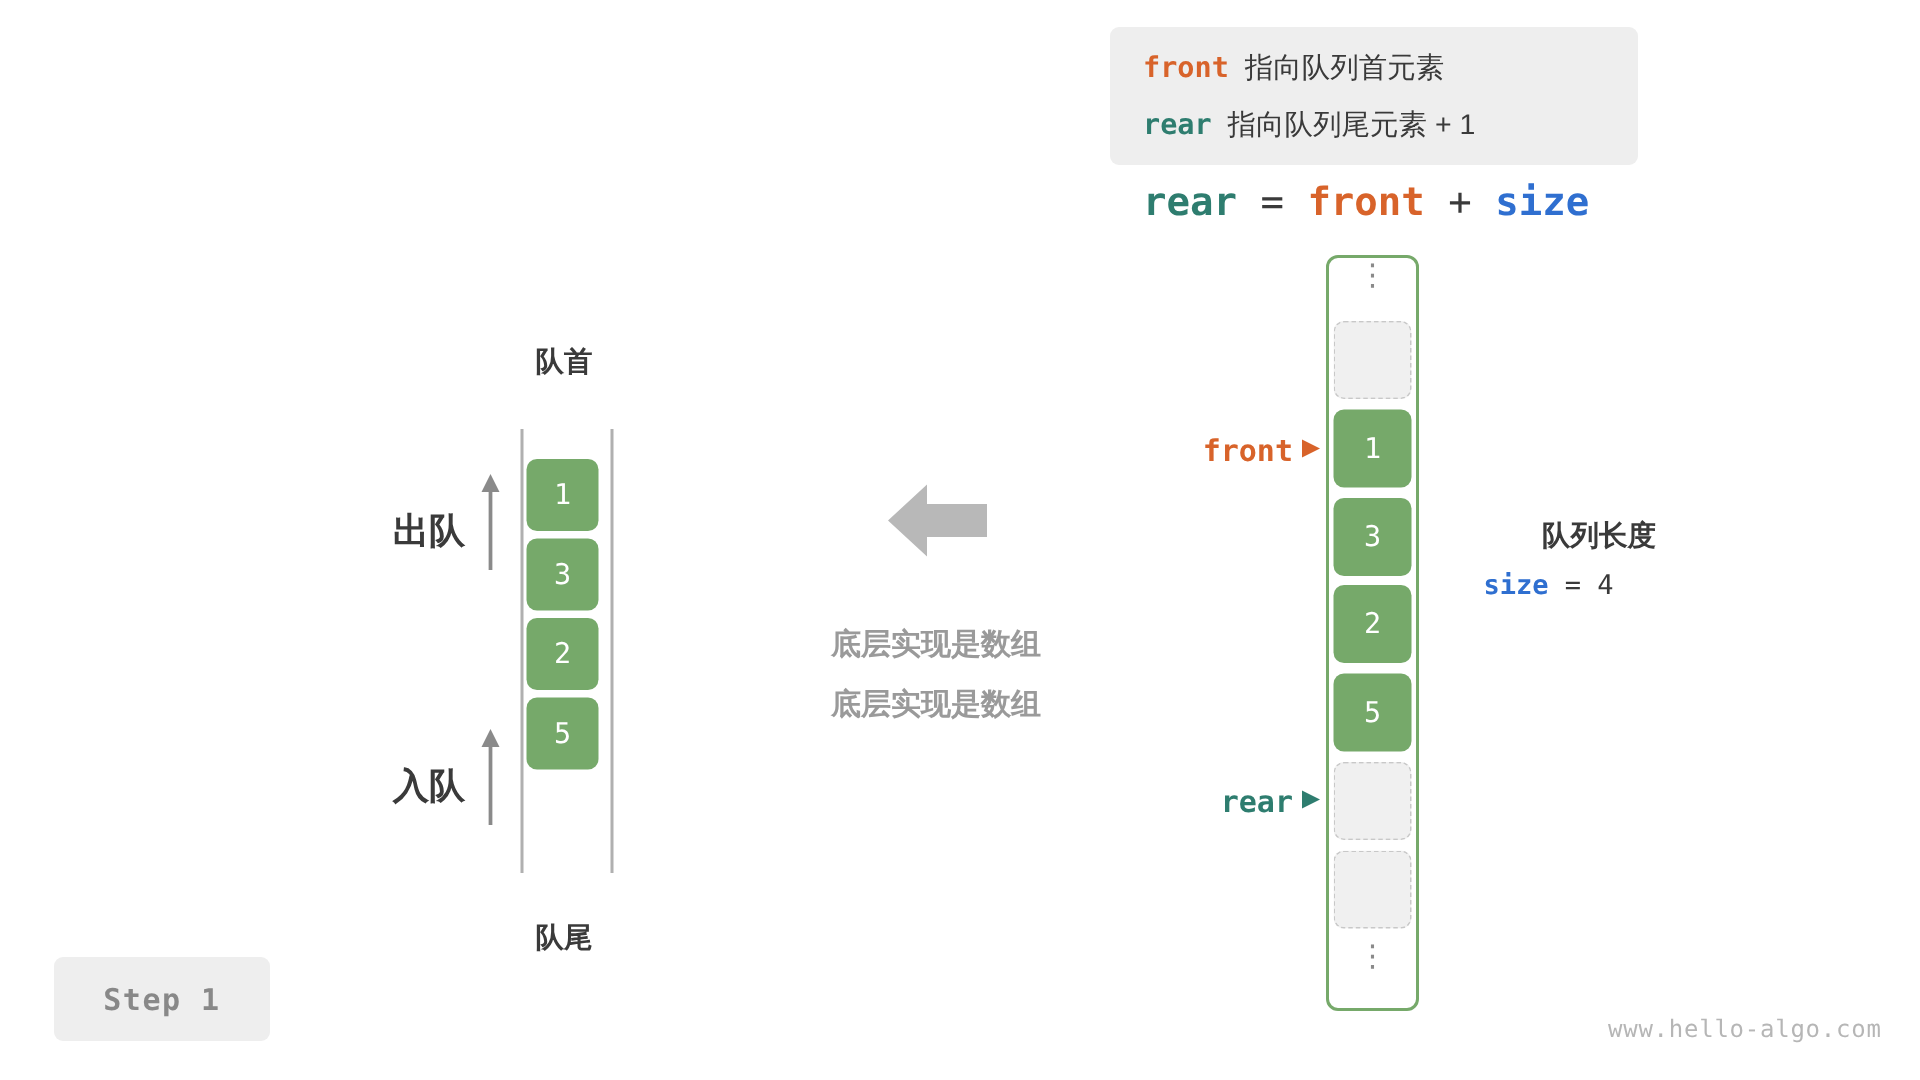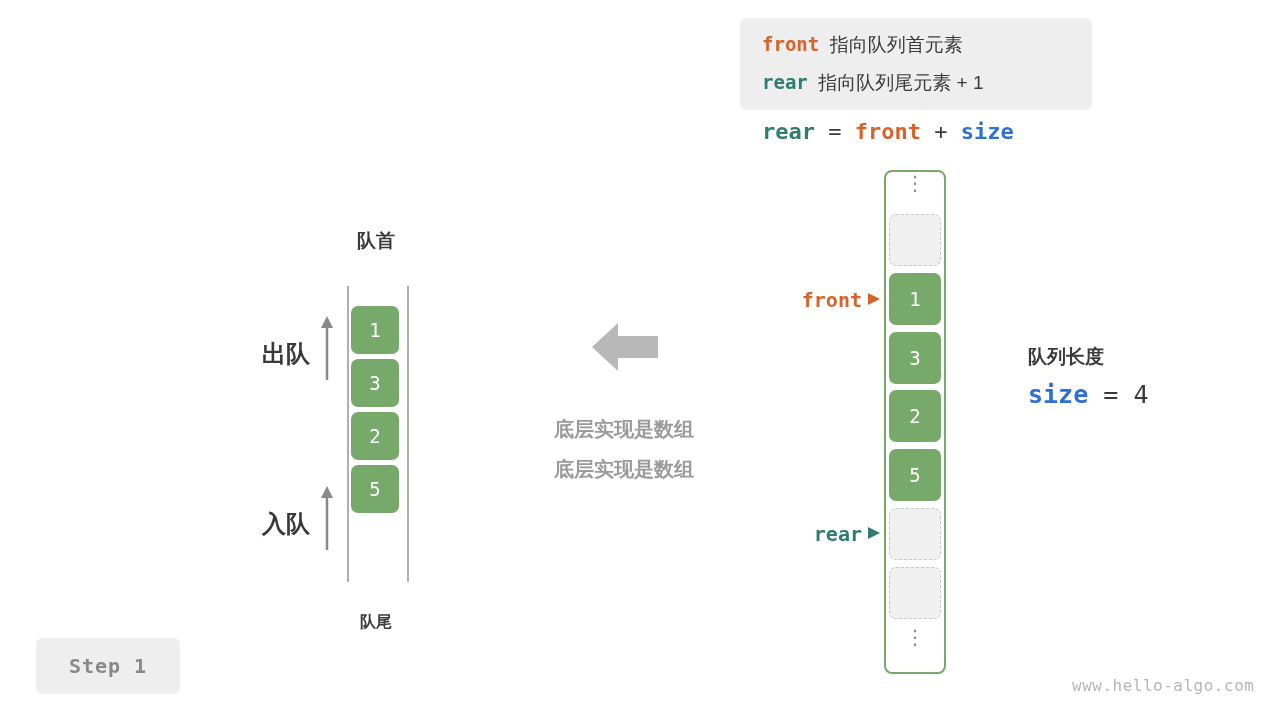--- a/index.html
+++ b/index.html
@@ -43,21 +43,21 @@
     font-weight: bold;
     font-size: 19px;
     color: #3a3a3a;
   }
   #label-queue-tail {
     left: 340px;
     top: 612px;
     width: 72px;
     text-align: center;
     font-weight: bold;
-    font-size: 16px;
+    font-size: 19px;
     color: #3a3a3a;
   }
   .queue-rail {
     width: 2px;
     background: #b0b0b0;
     top: 286px;
     height: 296px;
   }
   #rail-left  { left: 347px; }
   #rail-right { left: 407px; }
@@ -139,21 +139,21 @@
     font-family: "Liberation Sans", sans-serif;
     color: #3a3a3a;
   }
   .mono-plain {
     font-family: "DejaVu Sans Mono", monospace;
     color: #3a3a3a;
   }
   #formula {
     left: 762px;
     top: 119px;
-    font-size: 22px;
+    font-size: 26px;
     white-space: nowrap;
   }
 
   
   #array-frame {
     left: 884px;
     top: 170px;
     width: 62px;
     height: 504px;
     border: 2px solid #76a96a;
@@ -210,23 +210,23 @@
   
   #size-title {
     left: 1028px;
     top: 344px;
     font-weight: bold;
     font-size: 19px;
     color: #3a3a3a;
     white-space: nowrap;
   }
   #size-value {
-    left: 1028px;
+    left: 989px;
     top: 380px;
-    font-size: 25px;
+    font-size: 18px;
     white-space: nowrap;
   }
 
   
   #watermark {
     left: 1072px;
     top: 676px;
     font-family: "DejaVu Sans Mono", monospace;
     font-size: 16px;
     color: #b6b6b6;

